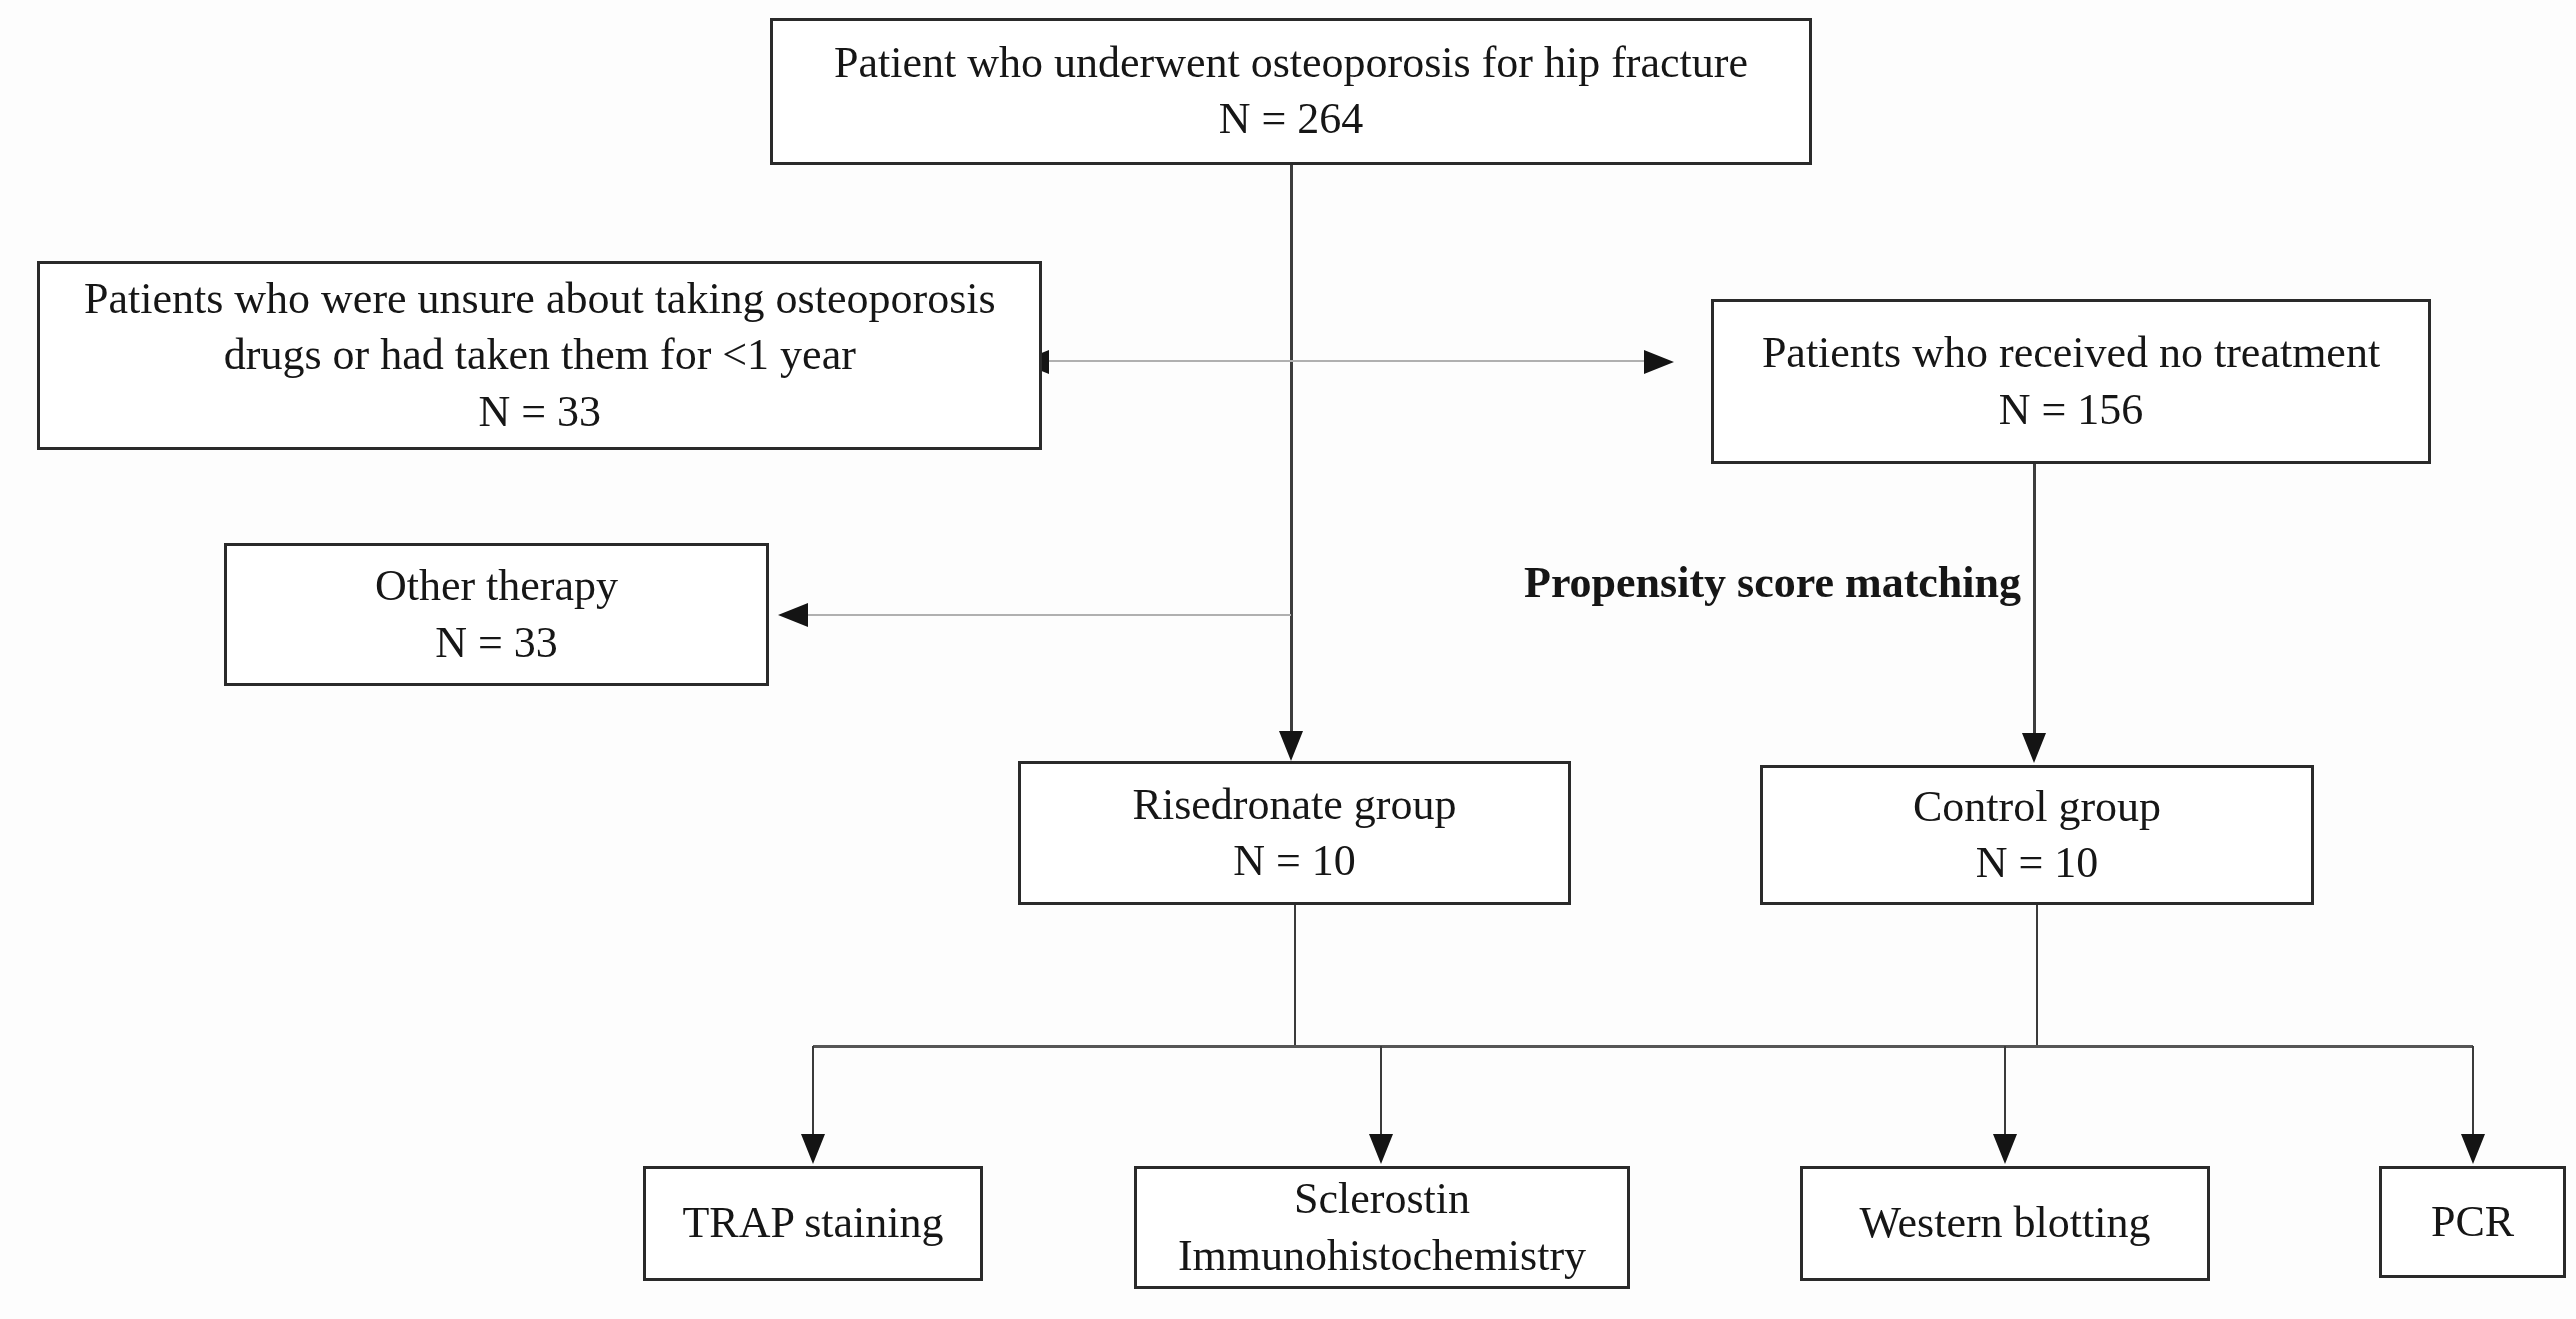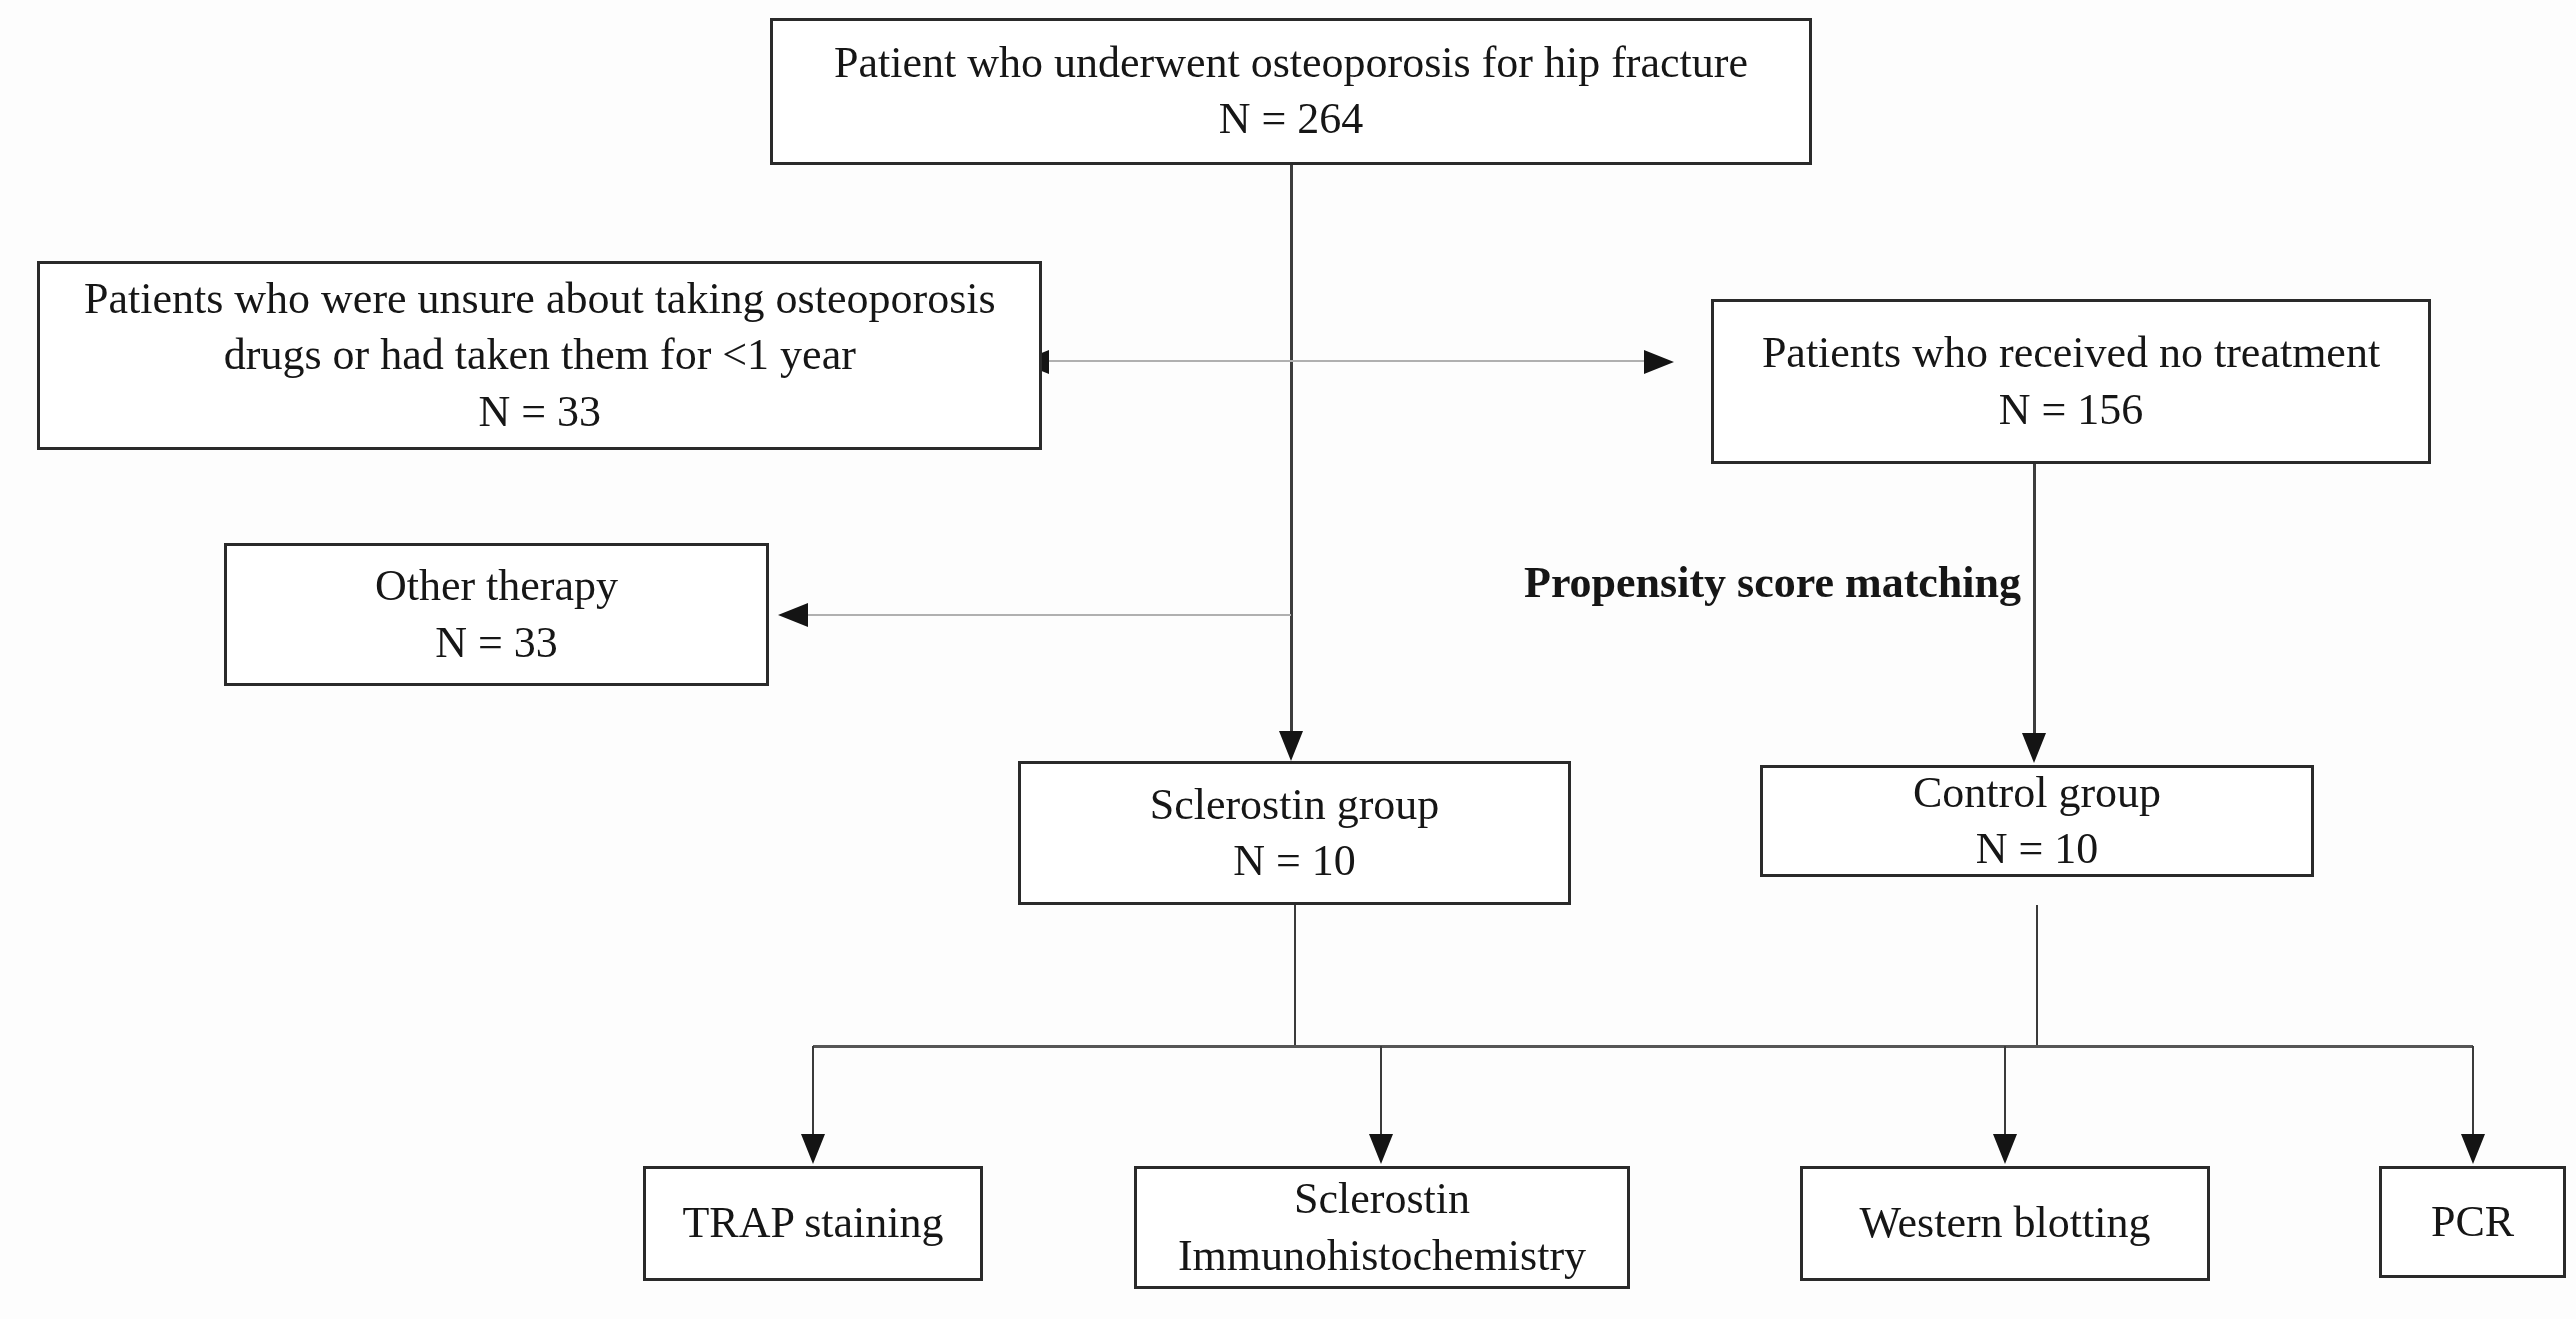--- a/index.html
+++ b/index.html
@@ -119,25 +119,25 @@
     <div class="line">Patients who received no treatment</div>
     <div class="line">N = 156</div>
   </div>
 
   <div class="node" style="left:224px; top:543px; width:545px; height:143px;">
     <div class="line">Other therapy</div>
     <div class="line">N = 33</div>
   </div>
 
   <div class="node" style="left:1018px; top:761px; width:553px; height:144px;">
-    <div class="line">Sclerostin group</div>
+    <div class="line">Risedronate group</div>
     <div class="line">N = 10</div>
   </div>
 
-  <div class="node" style="left:1760px; top:765px; width:554px; height:112px;">
+  <div class="node" style="left:1760px; top:765px; width:554px; height:140px;">
     <div class="line">Control group</div>
     <div class="line">N = 10</div>
   </div>
 
   <div class="node" style="left:643px; top:1166px; width:340px; height:115px;">
     <div class="line">TRAP staining</div>
   </div>
 
   <div class="node" style="left:1134px; top:1166px; width:496px; height:123px;">
     <div class="line">Sclerostin</div>

